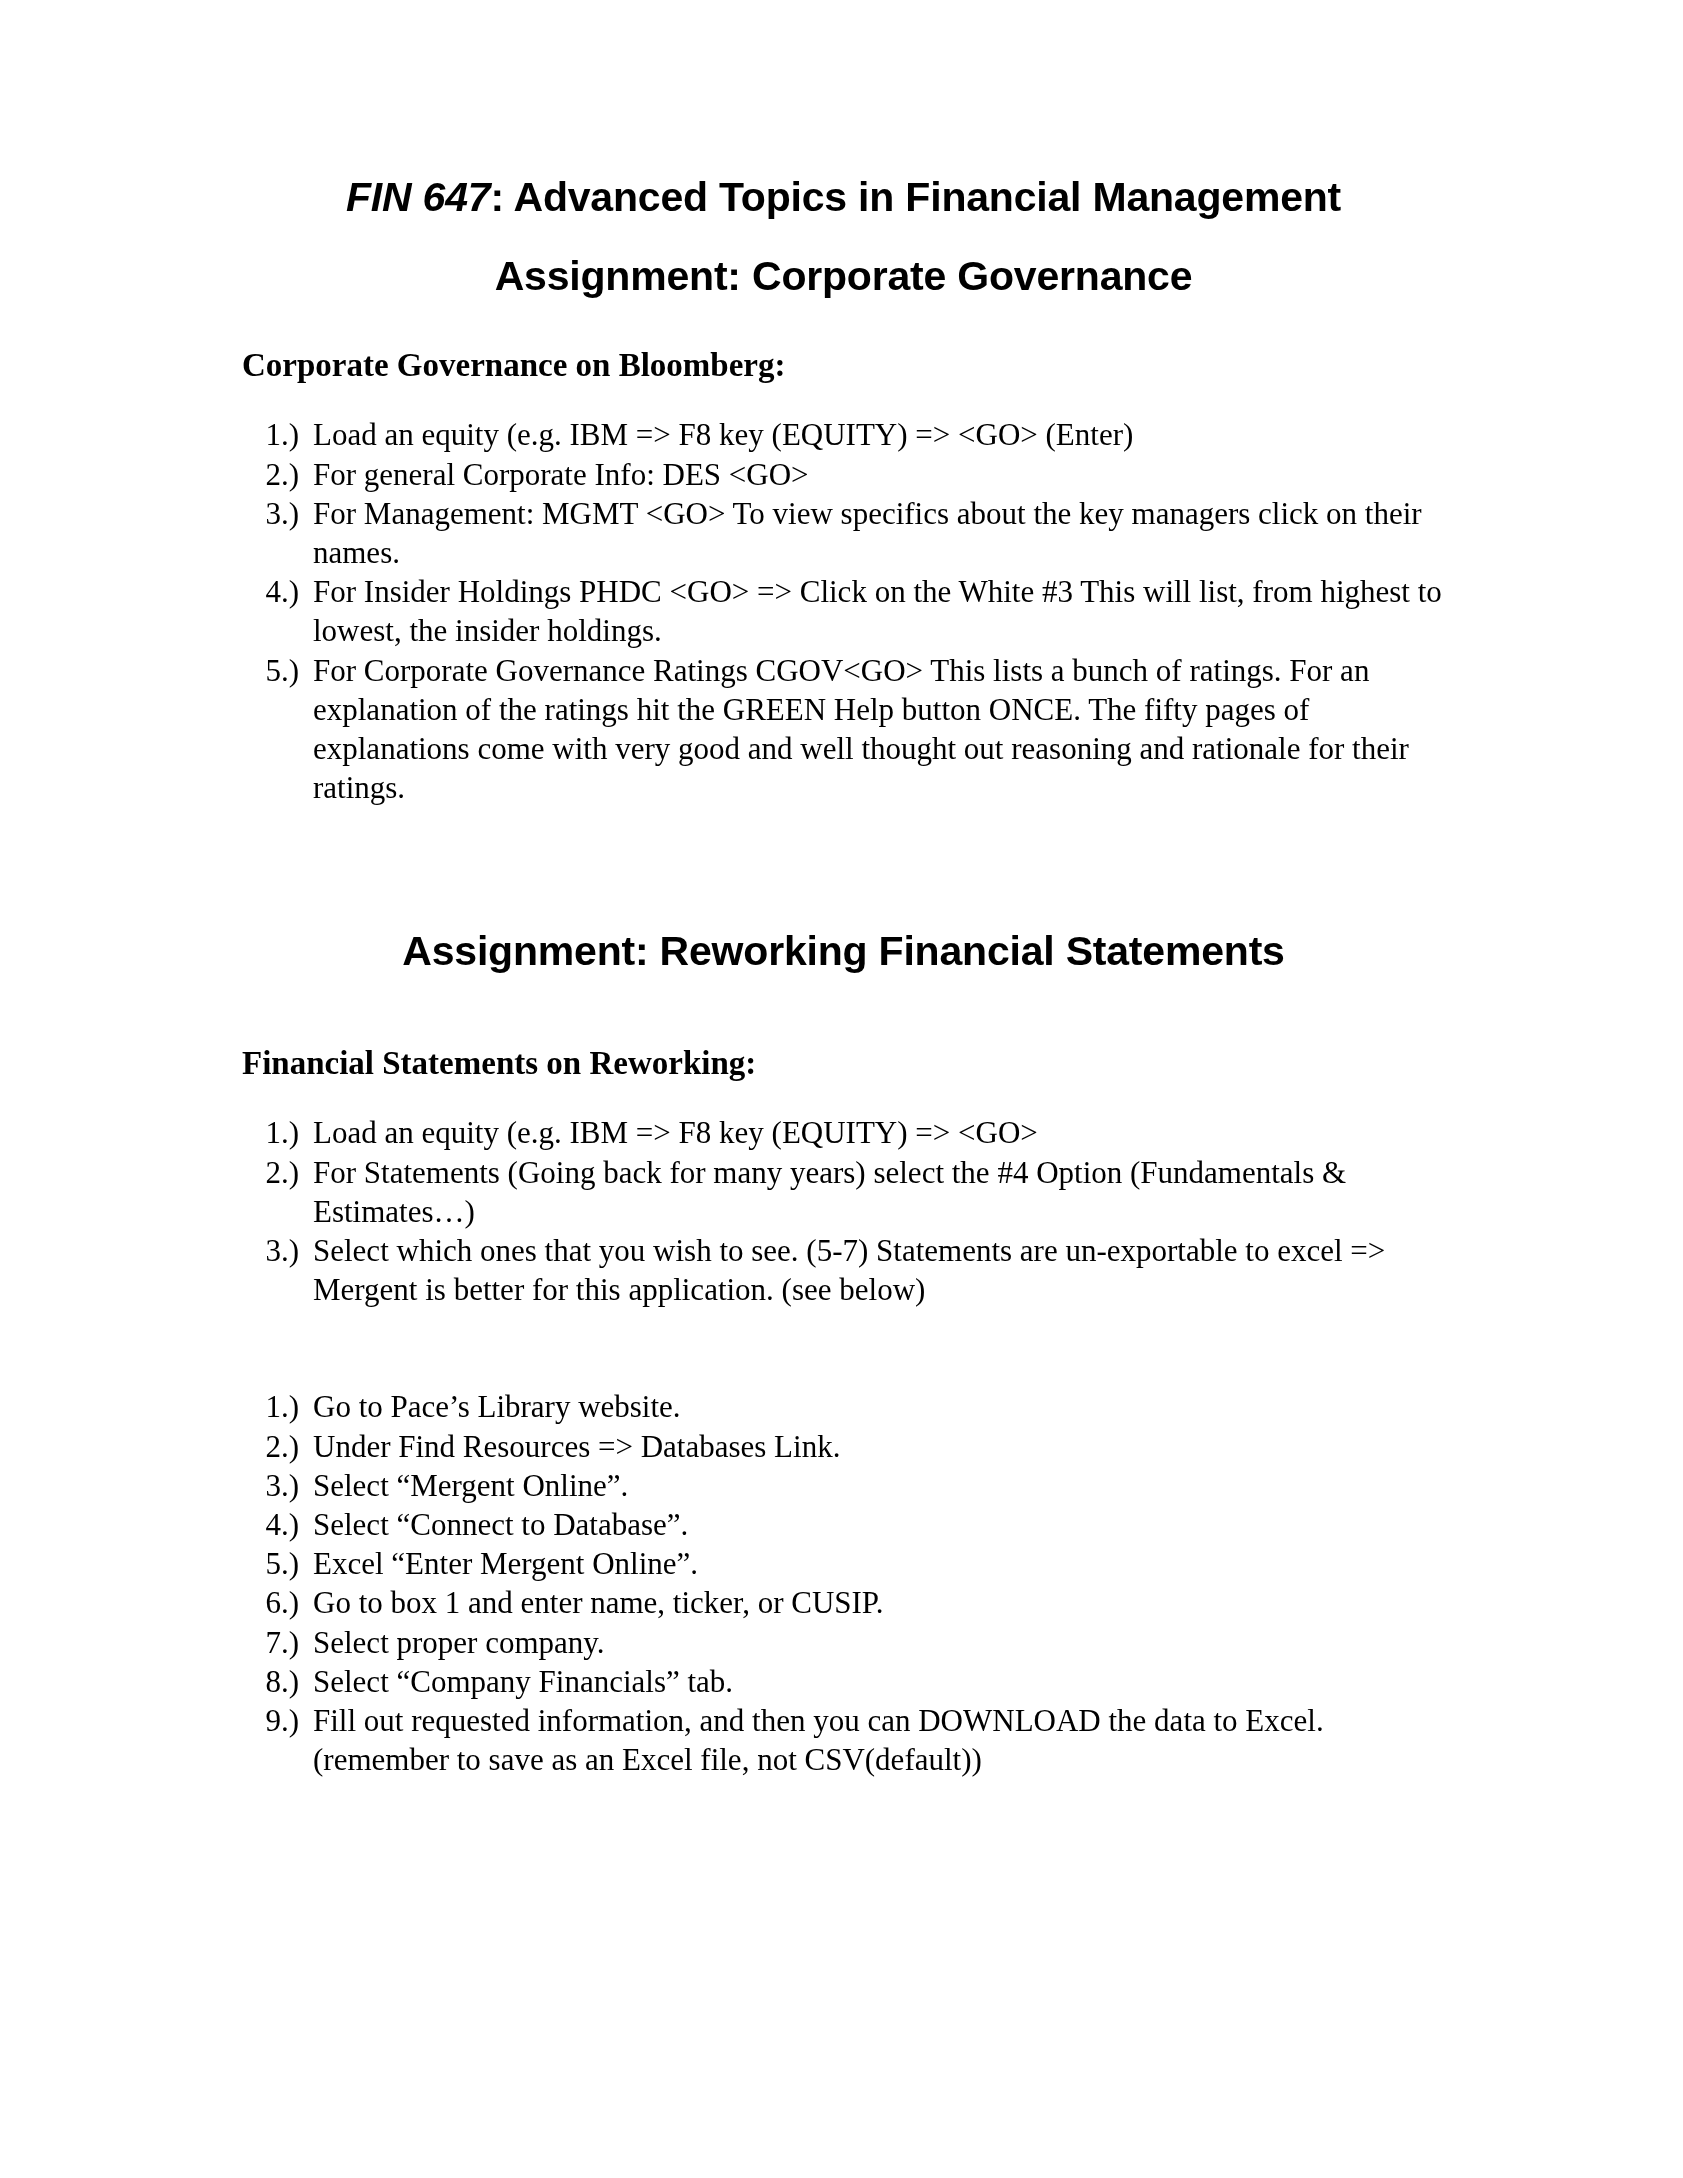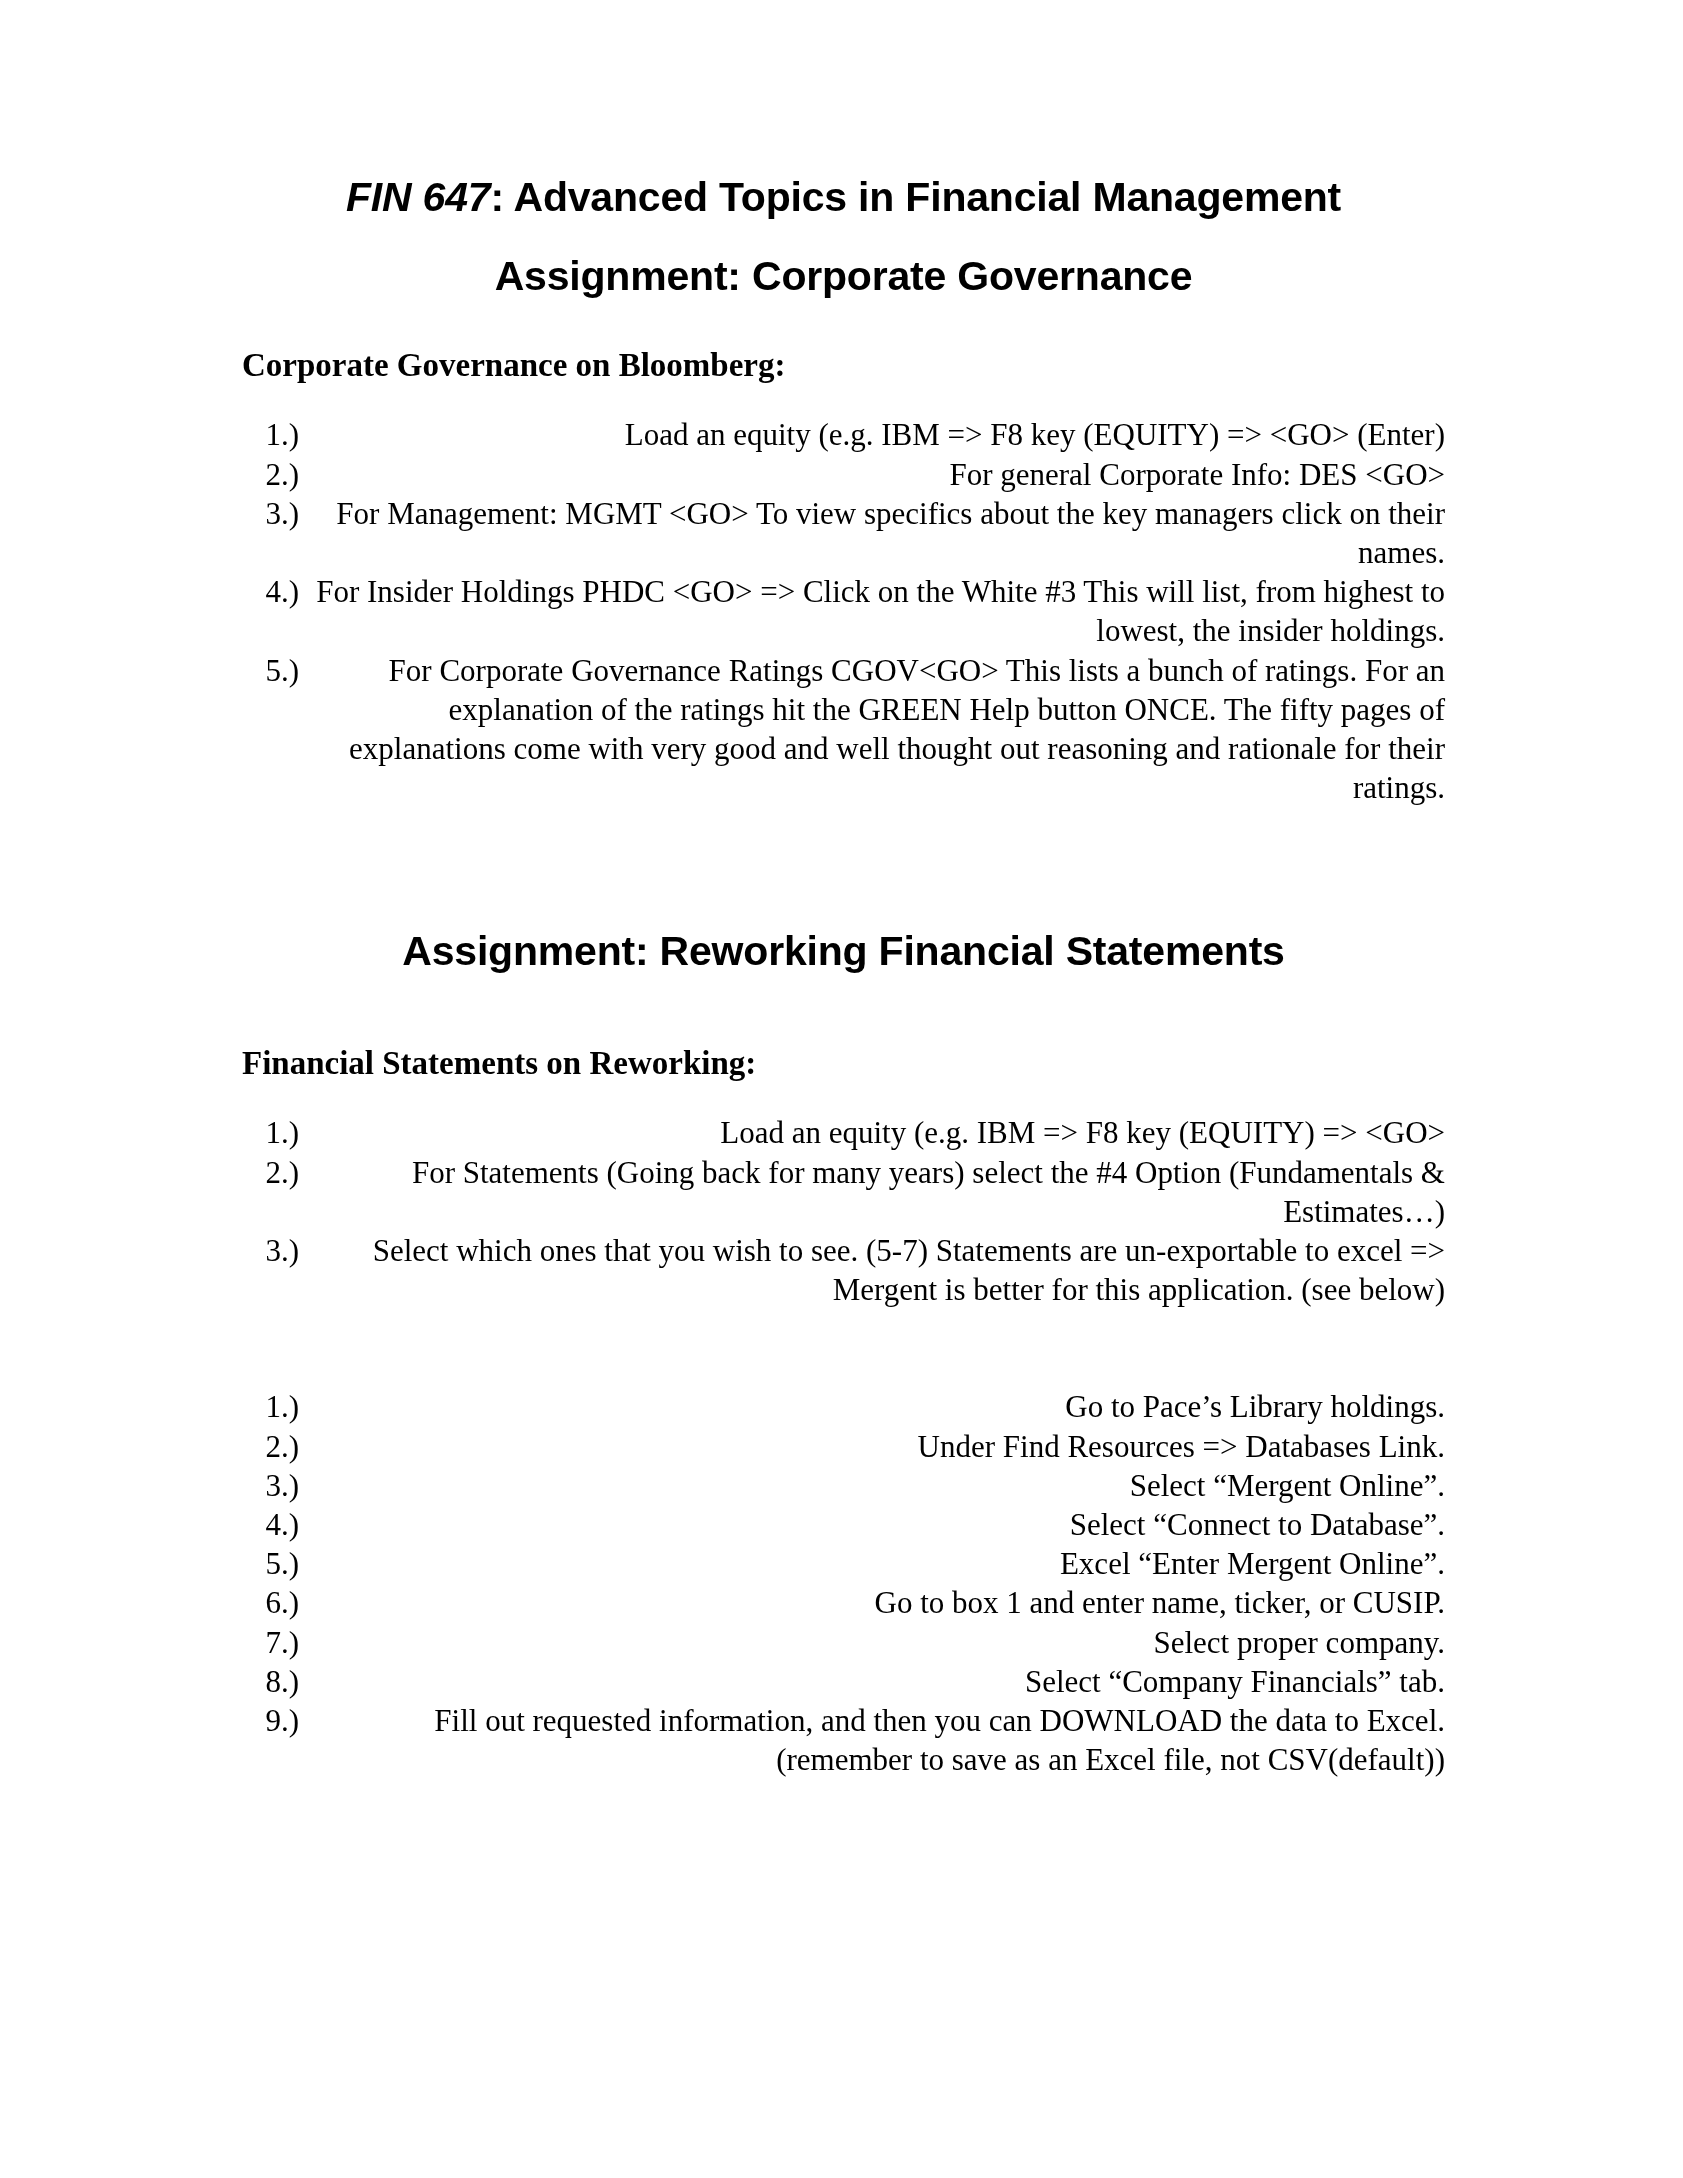--- a/index.html
+++ b/index.html
@@ -88,21 +88,21 @@
   }
   ol.steps > li .marker {
     position: absolute;
     left: 0;
     top: 0;
     width: 57px;
     text-align: right;
   }
   ol.steps > li .body {
     display: block;
-    text-align: right;
+    text-align: left;
   }
   .sp-2 { height: 30px; }
   .sp-3 { height: 36px; }
   .sp-4 { height: 48px; }
   .sp-5 { height: 59px; }
   .sp-7 { height: 111px; }
   .sp-title-gap { height: 22px; }
 </style>
 </head>
 <body>
@@ -171,21 +171,21 @@
     </ol>
 
     <div class="sp-4"></div>
 
 
     <div class="sp-2"></div>
 
     <ol class="steps">
       <li>
           <span class="marker">1.)</span>
-          <span class="body">Go to Pace’s Library holdings.</span>
+          <span class="body">Go to Pace’s Library website.</span>
         </li>
       <li>
           <span class="marker">2.)</span>
           <span class="body">Under Find Resources =&gt; Databases Link.</span>
         </li>
       <li>
           <span class="marker">3.)</span>
           <span class="body">Select “Mergent Online”.</span>
         </li>
       <li>

